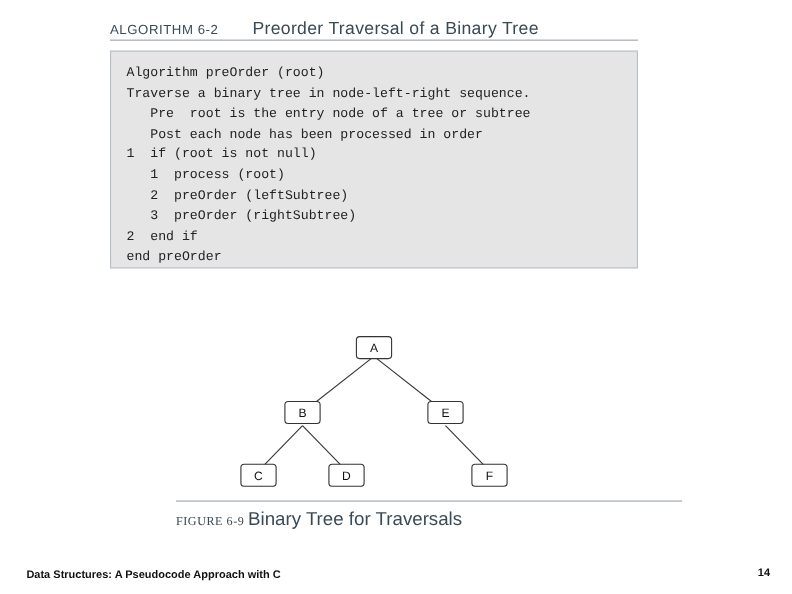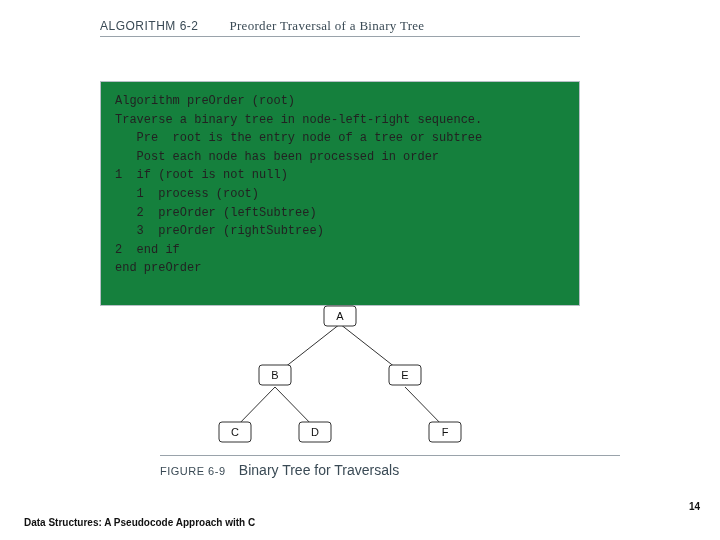--- a/index.html
+++ b/index.html
@@ -21,41 +21,40 @@
     letter-spacing: 0.3px;
   }
   .algo-header .label {
     font-weight: 400;
     font-family: "Trebuchet MS", Arial, sans-serif;
     margin-right: 27px;
     font-size: 12px;
     letter-spacing: 0.5px;
   }
   .algo-header .title {
-    font-family: Liberation Serif, serif;
-    font-size: 13px;
+    font-family: Liberation Sans, sans-serif;
+    font-size: 16px;
   }
   .algo-rule {
     position: absolute;
     left: 100px;
     top: 36px;
     width: 480px;
     height: 0;
     border-top: 1px solid #9aa3ab;
   }
   .codebox {
     position: absolute;
     left: 100px;
     top: 46px;
     width: 480px;
     border: 1px solid #b7bfc6;
-    padding: 10px 14px 27px 14px;
+    padding: 10px 14px 0 14px;
     box-sizing: border-box;
-    background: #15803d;
-    margin-top: 35px;
+    background: #e5e5e5;
   }
   .code {
     font-family: "Courier New", Courier, monospace;
     font-size: 12px;
     line-height: 1.55;
     white-space: pre;
     color: #222;
   }
   .tree-area {
     position: absolute;
@@ -80,40 +79,39 @@
     border-top: 1px solid #9aa3ab;
   }
   .fig-caption {
     position: absolute;
     left: 160px;
     top: 462px;
     font-size: 12px;
     color: #3a4a55;
   }
   .fig-caption .label {
-    font-family: Liberation Sans, sans-serif;
+    font-family: Liberation Serif, serif;
     font-size: 11px;
     letter-spacing: 0.5px;
-    margin-right: 10px;
   }
   .fig-caption .title {
     font-family: "Trebuchet MS", Arial, sans-serif;
-    font-size: 14px;
+    font-size: 17px;
   }
   .footer-left {
     position: absolute;
     left: 24px;
     bottom: 12px;
     font-size: 10px;
     font-weight: 700;
   }
   .footer-right {
     position: absolute;
     right: 20px;
-    bottom: 28px;
+    bottom: 13px;
     font-size: 10px;
     font-weight: 700;
   }
   .node-label {
     font-family: Arial, Helvetica, sans-serif;
     font-size: 11px;
     fill: #111;
   }
 </style>
 </head>

